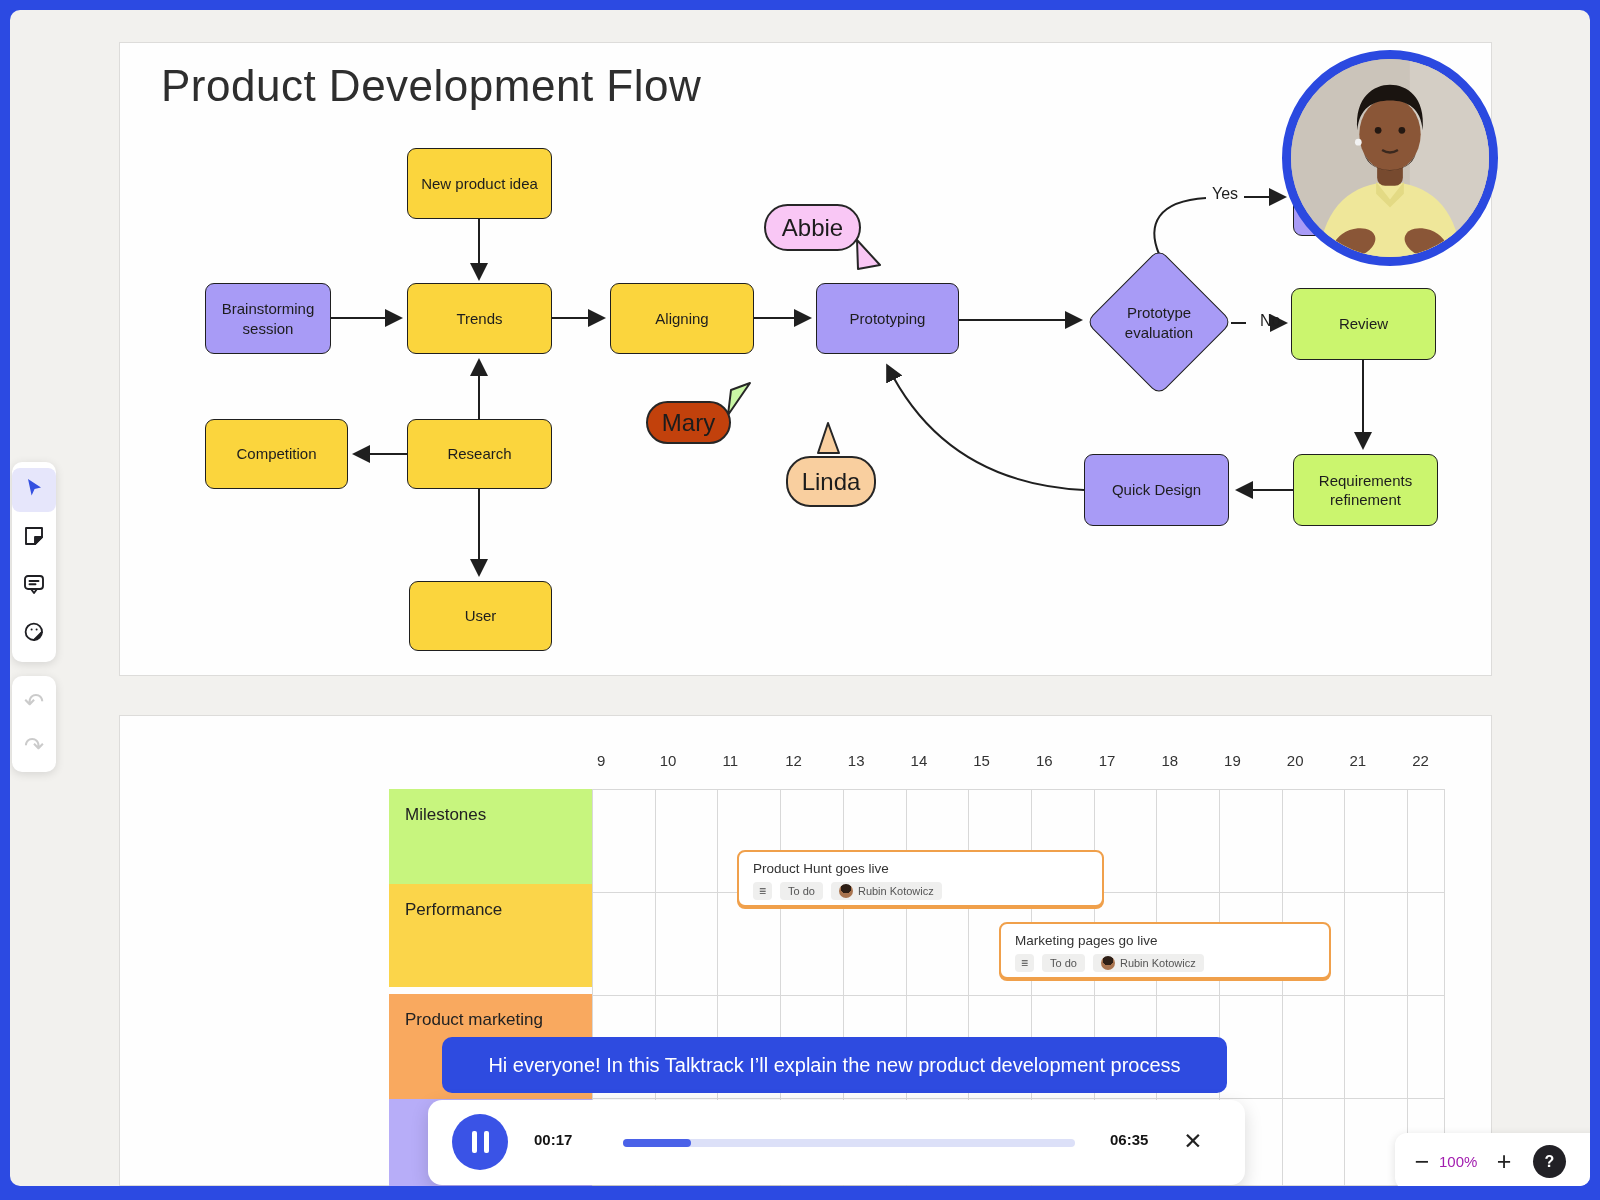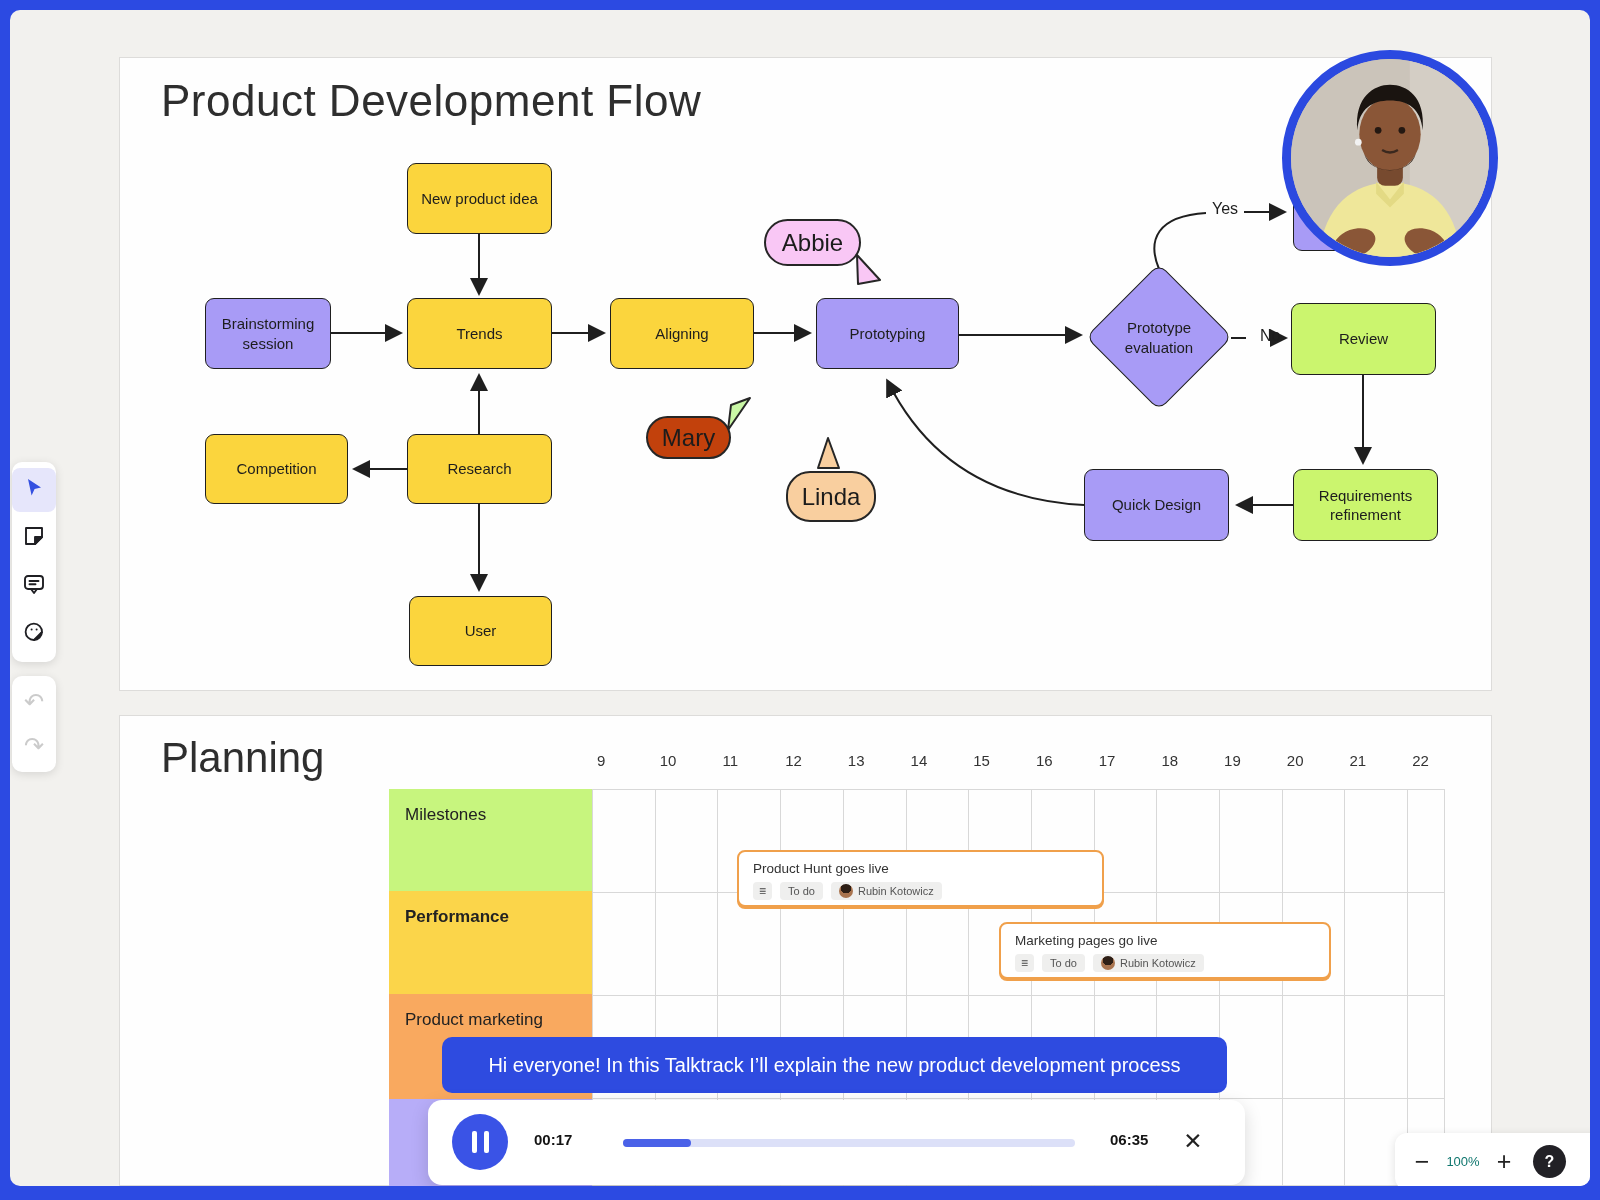--- a/index.html
+++ b/index.html
@@ -3,21 +3,21 @@
 <meta charset="utf-8">
 <style>
   html,body{margin:0;padding:0;width:1600px;height:1200px;overflow:hidden;
     font-family:"Liberation Sans",sans-serif;background:#2c4ae2;}
   .app{position:absolute;left:10px;top:10px;right:10px;bottom:14px;
     background:#f2f1ee;border-radius:10px;overflow:hidden;}
   .stage{position:absolute;left:-10px;top:-10px;width:1600px;height:1200px;}
 
   
   .canvas{position:absolute;background:#fefefe;border:1px solid #dddcda;box-sizing:border-box;}
-  .canvas-flow{left:119px;top:57px;width:1373px;height:634px;}
+  .canvas-flow{left:119px;top:42px;width:1373px;height:634px;}
   .canvas-plan{left:119px;top:715px;width:1373px;height:471px;}
   .canvas h1{position:absolute;left:41px;top:18px;margin:0;font-size:44px;font-weight:400;color:#2e2e2e;letter-spacing:.5px;}
   .canvas h2{position:absolute;left:41px;top:18px;margin:0;font-size:42px;font-weight:400;color:#2e2e2e;}
 
   
   .node{position:absolute;border:1.7px solid #1f1f1f;border-radius:9px;display:flex;
     align-items:center;justify-content:center;text-align:center;font-size:15px;color:#1d1d1d;
     line-height:1.3;padding:0 8px;box-sizing:border-box;}
   .diamond-wrap{position:absolute;}
   .diamond-box{position:absolute;left:50%;top:50%;border:1.7px solid #1f1f1f;border-radius:10px;
@@ -75,21 +75,21 @@
   .total{left:682px;}
   .track{position:absolute;left:195px;top:39px;width:452px;height:8px;border-radius:4px;background:#dce0f8;}
   .fill{height:8px;border-radius:4px;background:#4a61e8;}
   .closex{position:absolute;left:752px;top:28px;width:26px;height:26px;font-size:23px;
     color:#222;display:flex;align-items:center;justify-content:center;font-weight:400;}
 
   
   .zoomctl{position:absolute;left:1395px;top:1133px;width:215px;height:57px;background:#fff;
     border-radius:12px;box-shadow:0 2px 10px rgba(0,0,0,.12);display:flex;align-items:center;}
   .zoomctl .zbtn{font-size:25px;color:#222;width:34px;text-align:center;}
-  .zoomctl .zlevel{font-size:13px;color:#0f766e;width:48px;text-align:center;}
+  .zoomctl .zlevel{font-size:15px;color:#a21caf;width:48px;text-align:left;}
   .helpbtn{width:33px;height:33px;border-radius:50%;background:#222126;color:#fff;font-size:16px;
     font-weight:700;display:flex;align-items:center;justify-content:center;margin-left:12px;}
 </style>
 </head>
 <body>
 
 <div class="app">
 <div class="stage">
 
   <section class="canvas canvas-flow">
@@ -148,41 +148,40 @@
           <polygon points="698,410 708,380 719,410" fill="#f9cf9f" stroke="#262626" stroke-width="2" stroke-linejoin="round"></polygon>
         </svg>
     <div id="cursors">
           <div class="cursor-pill" style="left: 644px; top: 161px; width: 97px; height: 47px; background: rgb(249, 199, 245);">Abbie</div>
           <div class="cursor-pill" style="left: 526px; top: 358px; width: 85px; height: 43px; background: #c2410c; text-align: right;">Mary</div>
           <div class="cursor-pill" style="left: 666px; top: 413px; width: 90px; height: 51px; background: rgb(249, 207, 159);">Linda</div>
         </div>
   </section>
 
   <section class="canvas canvas-plan">
-    <h2>Planning</h2>
     <div class="grid"></div>
     <div id="ticks">
           <div class="tick" style="left: 477px;">9</div>
           <div class="tick" style="left: 539.71px;">10</div>
           <div class="tick" style="left: 602.42px;">11</div>
           <div class="tick" style="left: 665.13px;">12</div>
           <div class="tick" style="left: 727.84px;">13</div>
           <div class="tick" style="left: 790.55px;">14</div>
           <div class="tick" style="left: 853.26px;">15</div>
           <div class="tick" style="left: 915.97px;">16</div>
           <div class="tick" style="left: 978.68px;">17</div>
           <div class="tick" style="left: 1041.39px;">18</div>
           <div class="tick" style="left: 1104.1px;">19</div>
           <div class="tick" style="left: 1166.81px;">20</div>
           <div class="tick" style="left: 1229.52px;">21</div>
           <div class="tick" style="left: 1292.23px;">22</div>
         </div>
     <div id="rows">
           <div class="rowblock" style="top: 73px; height: 102px; background: rgb(199, 245, 126);">Milestones</div>
-          <div class="rowblock" style="top: 175px; height: 103px; background: rgb(251, 213, 74); font-weight: bold;">Performance</div>
+          <div class="rowblock" style="top: 168px; height: 103px; background: rgb(251, 213, 74);">Performance</div>
           <div class="rowblock" style="top: 278px; height: 105px; background: rgb(249, 169, 95);">Product marketing</div>
           <div class="rowblock" style="top: 383px; height: 88px; background: rgb(183, 173, 248);"></div>
         </div>
     <div id="cards">
           <div class="gcard" style="left: 617px; top: 101px; width: 367px; height: 57px; margin-top: 33px;">
             <div class="ttl">Product Hunt goes live</div>
      <div class="chips">
        <span class="chip iconchip">≡</span>
        <span class="chip">To do</span>
        <span class="chip">

